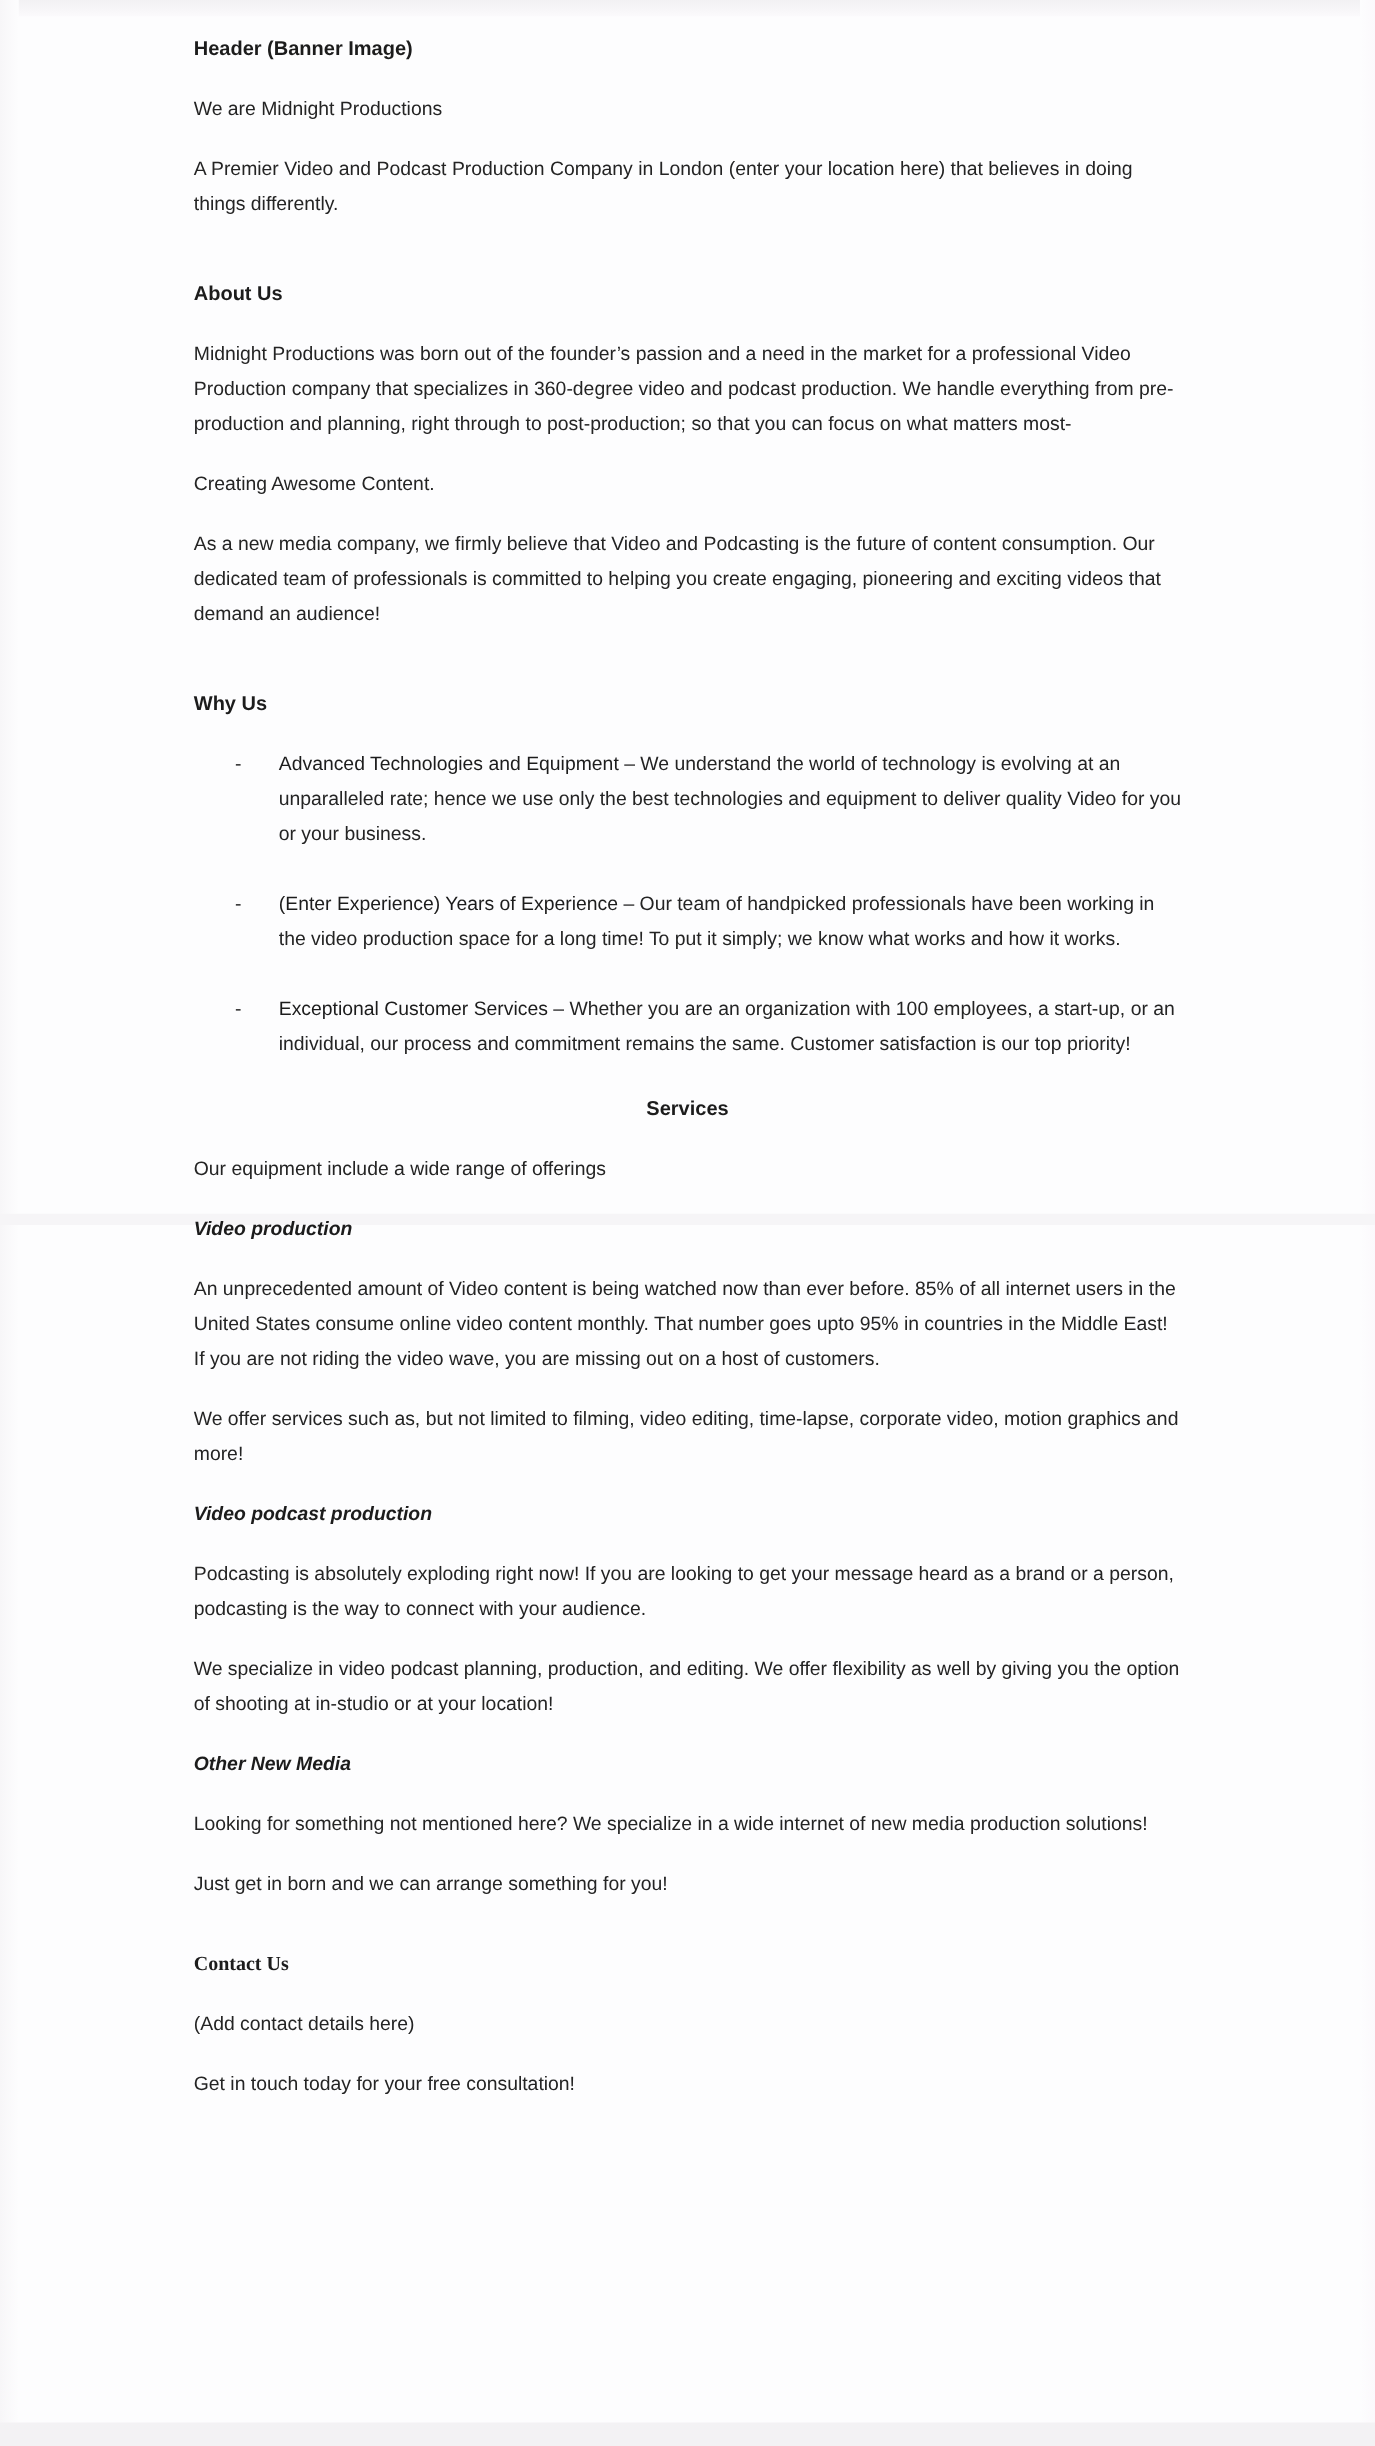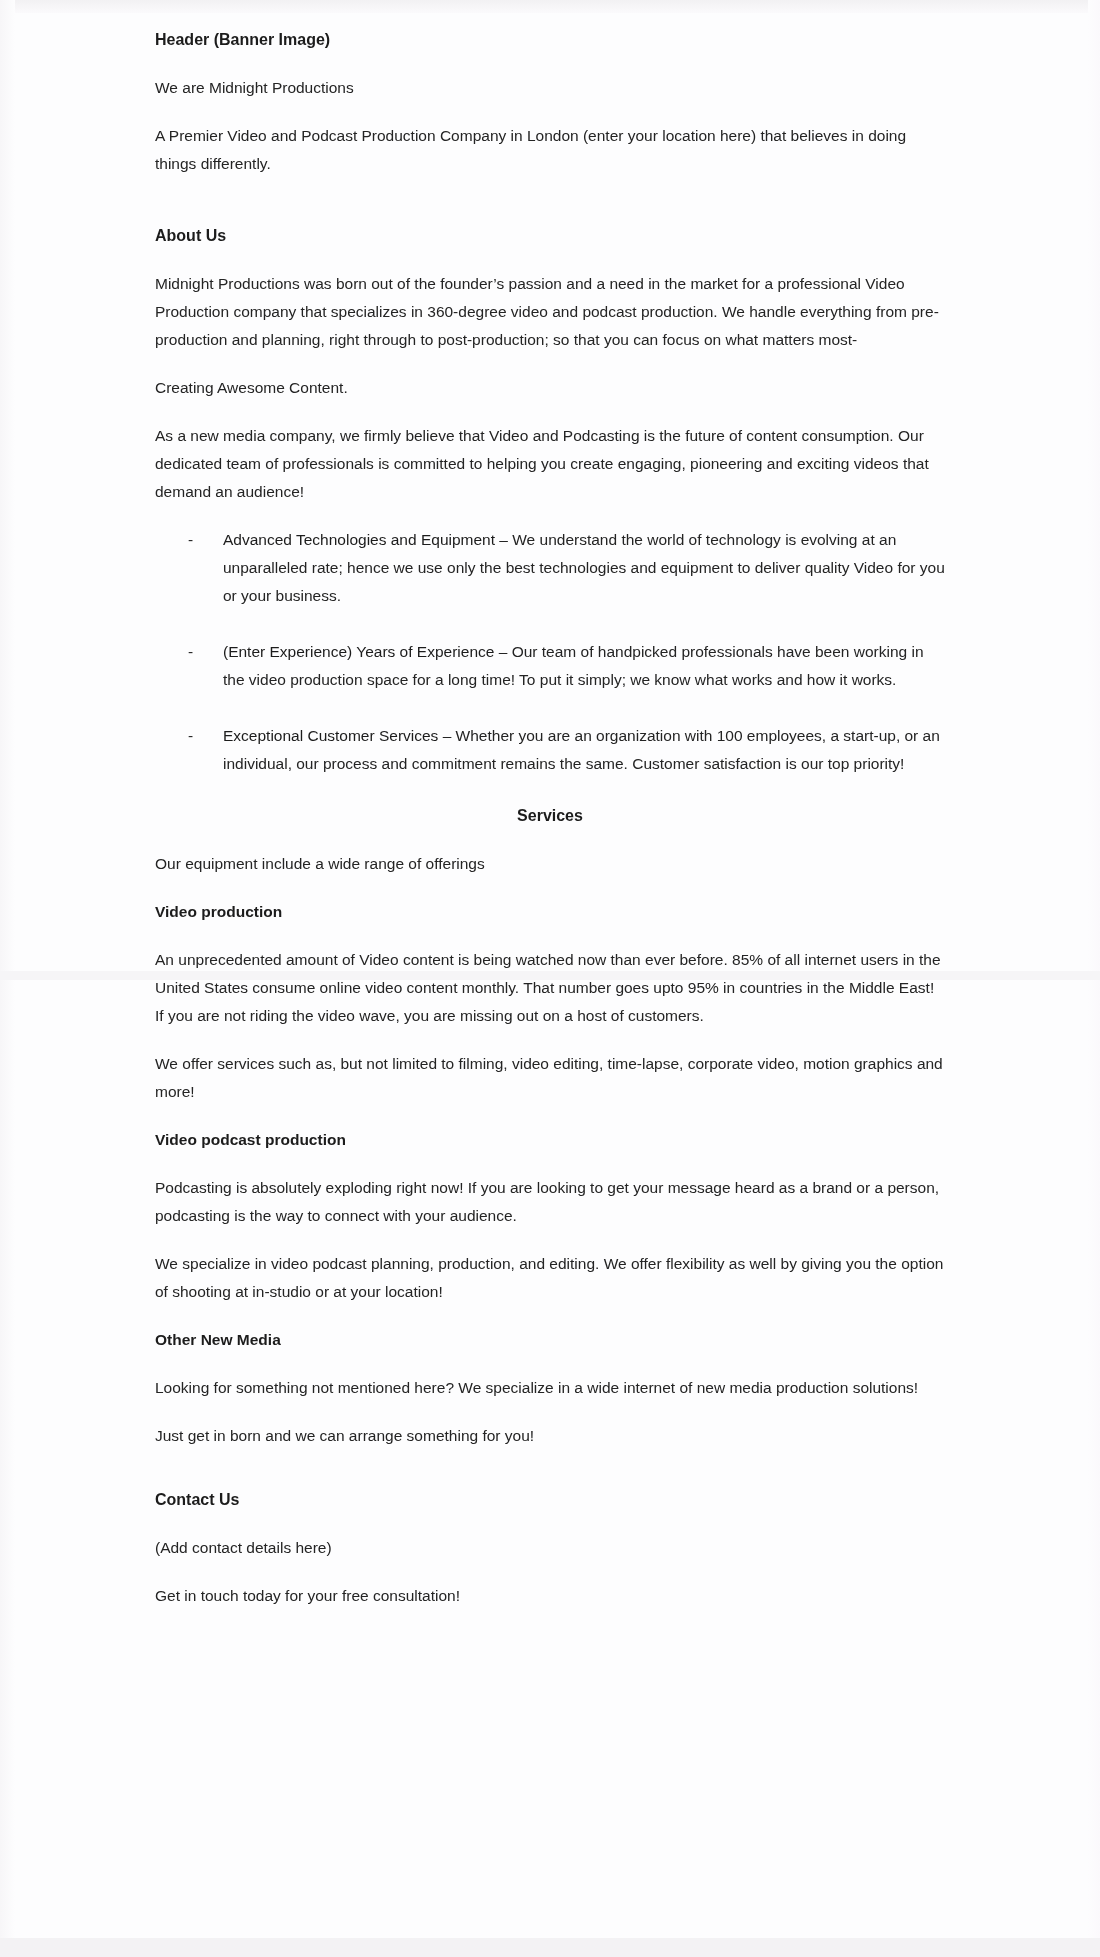--- a/index.html
+++ b/index.html
@@ -33,24 +33,24 @@
     left: 155px;
     top: 26px;
     width: 790px;
     font-size: 15.5px;
     line-height: 28px;
   }
   p  { margin: 0 0 20px; }
   h2 { font-size: 16px; font-weight: bold; line-height: 28px;
        margin: 44px 0 20px; color: #1c1c1c; }
   h3 { font-size: 15.5px; font-weight: bold; line-height: 28px;
-       margin: 0 0 20px; color: #1c1c1c; }
+       margin: 0 0 20px; color: #1c1c1c; font-style: italic; }
   section:first-child h2 { margin-top: 0; }
   .sec-services h2 { margin-top: 24px; text-align: center; }
-  .sec-contact  h2 { margin-top: 36px; }
+  .sec-contact  h2 { margin-top: 36px; font-family: Liberation Serif, serif; }
 
   ul.dash-list { list-style: none; margin: 0 0 20px; padding: 0; }
   ul.dash-list li { position: relative; padding-left: 68px; margin: 0 0 28px; }
   ul.dash-list li:last-child { margin-bottom: 0; }
   ul.dash-list li::before {
     content: "-";
     position: absolute;
     left: 33px;
     top: 0;
     color: #2a2a2a;
@@ -77,20 +77,21 @@
     </section>
 
     <section>
       <h2>About Us</h2>
       <p>Midnight Productions was born out of the founder’s passion and a need in the market for a professional Video Production company that specializes in 360-degree video and podcast production. We handle everything from pre-production and planning, right through to post-production; so that you can focus on what matters most-</p>
       <p>Creating Awesome Content.</p>
       <p>As a new media company, we firmly believe that Video and Podcasting is the future of content consumption. Our dedicated team of professionals is committed to helping you create engaging, pioneering and exciting videos that demand an audience!</p>
     </section>
 
     <section>
+      <h2>Why Us</h2>
       <ul class="dash-list">
         <li>
           <span class="b">Advanced Technologies and Equipment</span>
           <span>– We understand the world of technology is evolving at an unparalleled rate; hence we use only the best technologies and equipment to deliver quality Video for you or your business.</span>
         </li>
         <li>
           <span class="b">(Enter Experience) Years of Experience</span>
           <span>– Our team of handpicked professionals have been working in the video production space for a long time! To put it simply; we know what works and how it works.</span>
         </li>
         <li>

